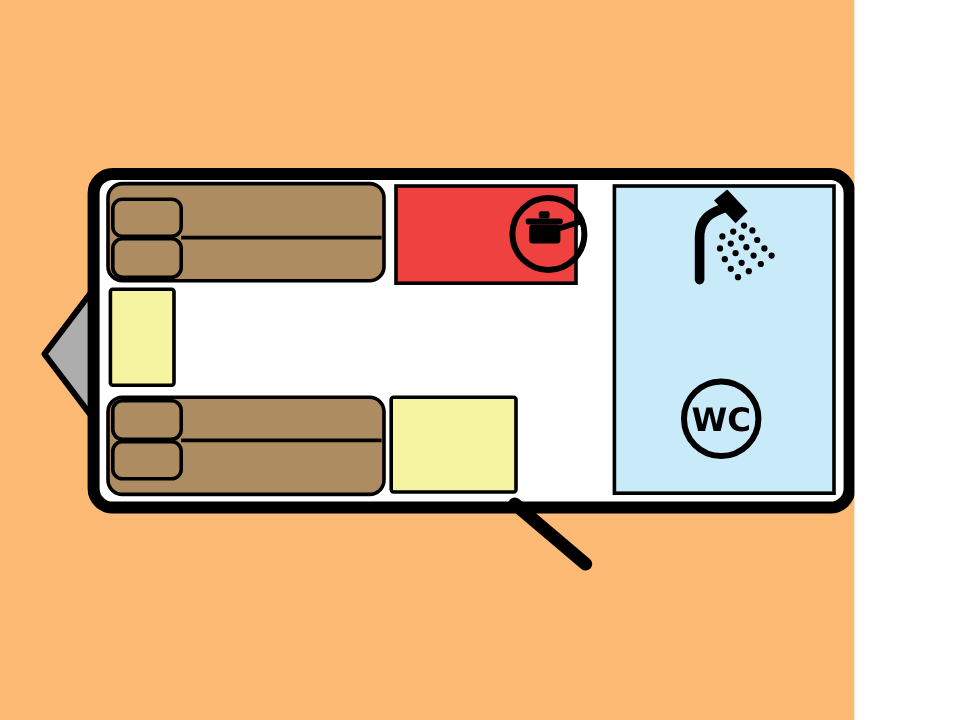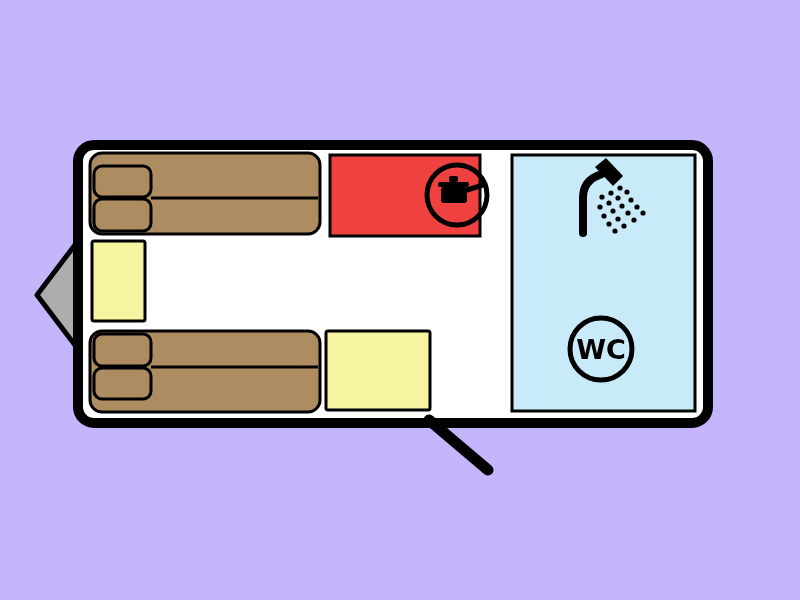--- a/index.html
+++ b/index.html
@@ -3,23 +3,23 @@
 <meta charset="utf-8">
 <style>
   html, body {
     margin: 0;
     padding: 0;
     background: #ffffff;
     font-family: "DejaVu Sans", "Liberation Sans", sans-serif;
   }
   .stage {
     position: relative;
-    width: 800px;
+    width: 712px;
     height: 600px;
-    background: #c4b5fd;
+    background: #fdba74;
     overflow: hidden;
   }
   svg { display: block; }
   .ol { stroke: #000000; }
   text.wc-label {
     font-family: "DejaVu Sans", "Liberation Sans", sans-serif;
     font-weight: bold;
   }
 </style>
 </head>

